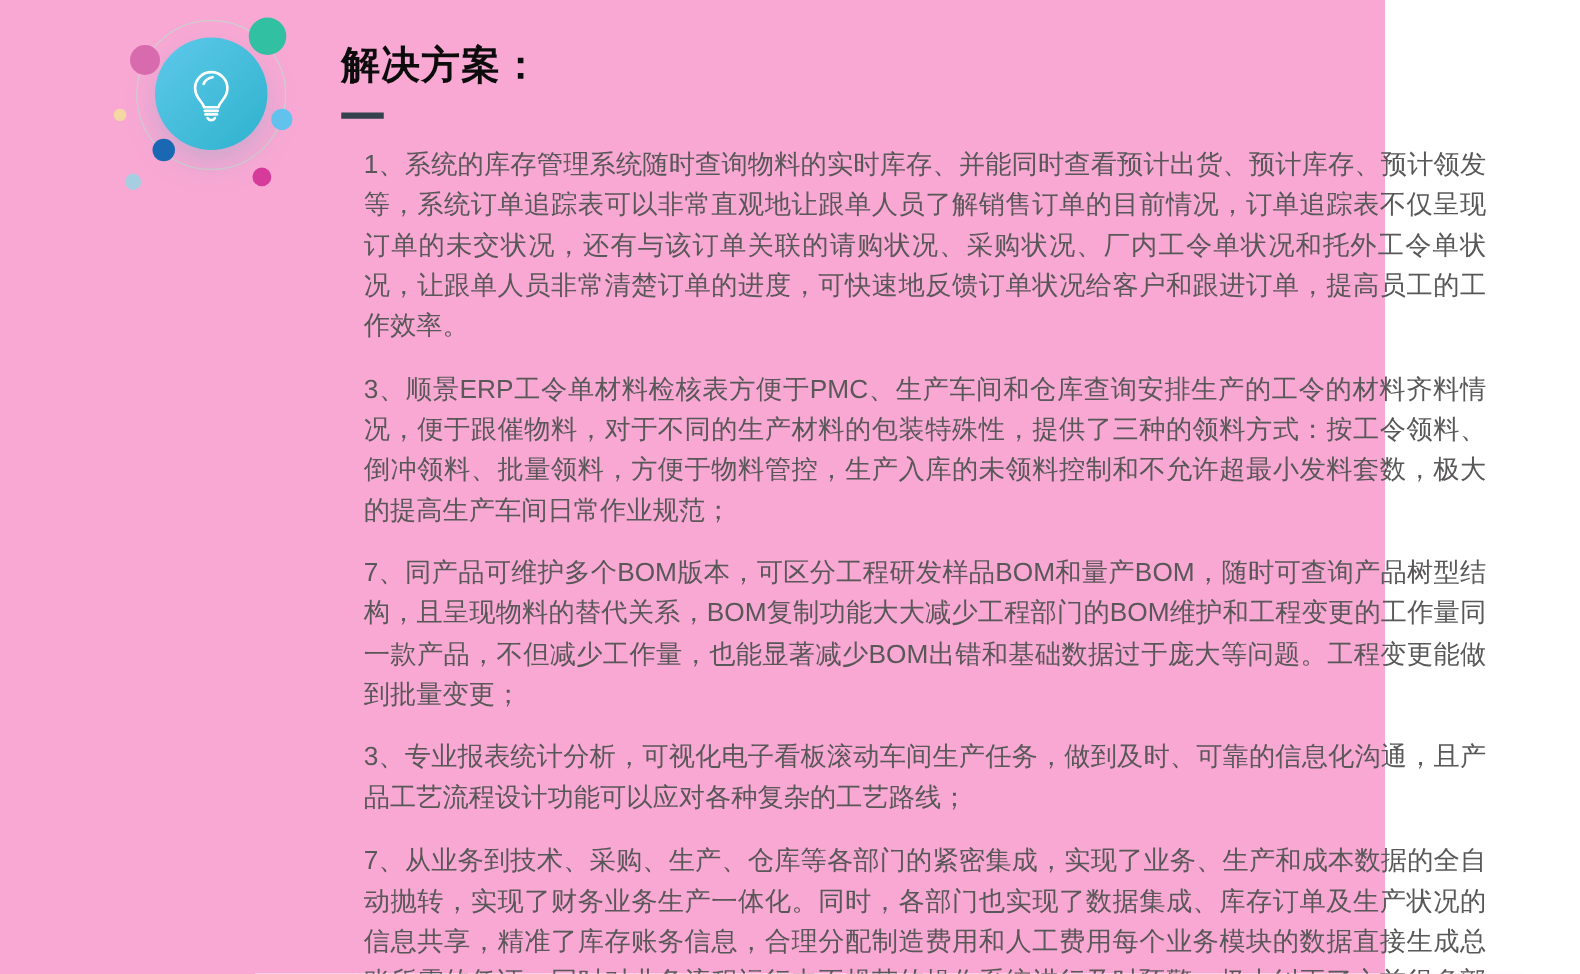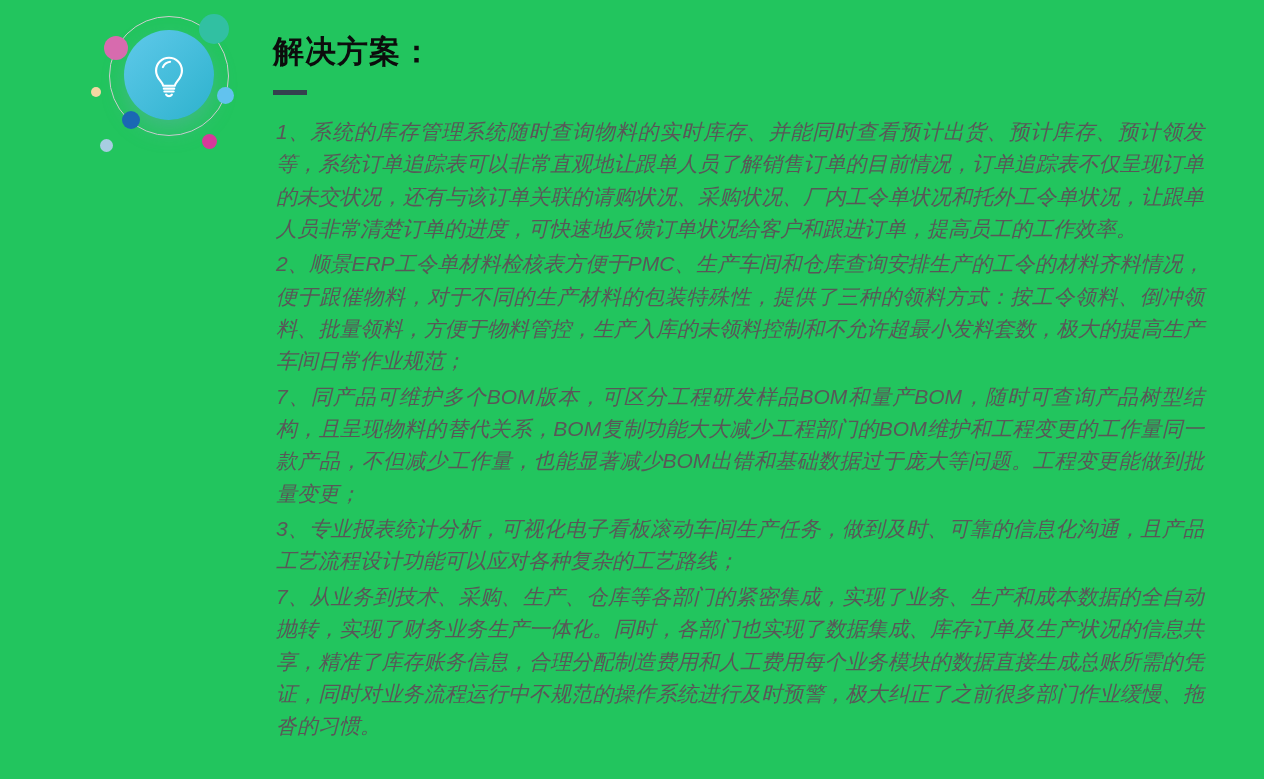--- a/index.html
+++ b/index.html
@@ -6,23 +6,23 @@
     margin: 0;
     padding: 0;
     background: #ffffff;
     width: 1264px;
     height: 779px;
     overflow: hidden;
     font-family: "Liberation Sans", "DejaVu Sans", sans-serif;
   }
   .page {
     position: relative;
-    width: 1264px;
+    width: 1108px;
     height: 779px;
-    background: #22c55e;
+    background: #f9a8d4;
   }
 
   
   .decoration {
     position: absolute;
     inset: 0;
     pointer-events: none;
   }
   .ring {
     position: absolute;
@@ -78,23 +78,22 @@
     background: #34424e;
   }
   .paragraphs {
     margin-top: 21px;
     font-size: 21px;
     line-height: 32.35px;
     color: #595758;
     text-align: justify;
   }
   .paragraphs p {
-    margin: 3px;
+    margin: 18px;
     padding: 0;
-    font-style: italic;
   }
 </style>
 </head>
 <body>
 
 <div class="page">
 
   <div class="decoration">
     <div class="ring" style="border-color: rgb(207, 207, 207);"></div>
     <div class="bulb-circle" style="background: linear-gradient(135deg, rgb(95, 201, 234), rgb(45, 178, 205));">
@@ -116,20 +115,20 @@
       <div class="dot" style="left: 122px; top: 111px; width: 18px; height: 18px; background: rgb(26, 104, 180);"></div>
       <div class="dot" style="left: 100px; top: 139px; width: 13px; height: 13px; background: rgb(167, 205, 225);"></div>
       <div class="dot" style="left: 202px; top: 134px; width: 15px; height: 15px; background: rgb(214, 58, 154);"></div>
     </div>
 
   <div class="content">
     <h1 class="title">解决方案：</h1>
     <div class="accent-bar" style="background: rgb(52, 66, 78);"></div>
     <div class="paragraphs" style="color: rgb(89, 87, 88);">
       <p>1、系统的库存管理系统随时查询物料的实时库存、并能同时查看预计出货、预计库存、预计领发等，系统订单追踪表可以非常直观地让跟单人员了解销售订单的目前情况，订单追踪表不仅呈现订单的未交状况，还有与该订单关联的请购状况、采购状况、厂内工令单状况和托外工令单状况，让跟单人员非常清楚订单的进度，可快速地反馈订单状况给客户和跟进订单，提高员工的工作效率。</p>
-      <p>2、顺景ERP工令单材料检核表方便于PMC、生产车间和仓库查询安排生产的工令的材料齐料情况，便于跟催物料，对于不同的生产材料的包装特殊性，提供了三种的领料方式：按工令领料、倒冲领料、批量领料，方便于物料管控，生产入库的未领料控制和不允许超最小发料套数，极大的提高生产车间日常作业规范；</p>
+      <p>3、顺景ERP工令单材料检核表方便于PMC、生产车间和仓库查询安排生产的工令的材料齐料情况，便于跟催物料，对于不同的生产材料的包装特殊性，提供了三种的领料方式：按工令领料、倒冲领料、批量领料，方便于物料管控，生产入库的未领料控制和不允许超最小发料套数，极大的提高生产车间日常作业规范；</p>
       <p>7、同产品可维护多个BOM版本，可区分工程研发样品BOM和量产BOM，随时可查询产品树型结构，且呈现物料的替代关系，BOM复制功能大大减少工程部门的BOM维护和工程变更的工作量同一款产品，不但减少工作量，也能显著减少BOM出错和基础数据过于庞大等问题。工程变更能做到批量变更；</p>
       <p>3、专业报表统计分析，可视化电子看板滚动车间生产任务，做到及时、可靠的信息化沟通，且产品工艺流程设计功能可以应对各种复杂的工艺路线；</p>
       <p>7、从业务到技术、采购、生产、仓库等各部门的紧密集成，实现了业务、生产和成本数据的全自动抛转，实现了财务业务生产一体化。同时，各部门也实现了数据集成、库存订单及生产状况的信息共享，精准了库存账务信息，合理分配制造费用和人工费用每个业务模块的数据直接生成总账所需的凭证，同时对业务流程运行中不规范的操作系统进行及时预警，极大纠正了之前很多部门作业缓慢、拖沓的习惯。</p>
     </div>
   </div>
 
 </div>
 
 </body></html>

